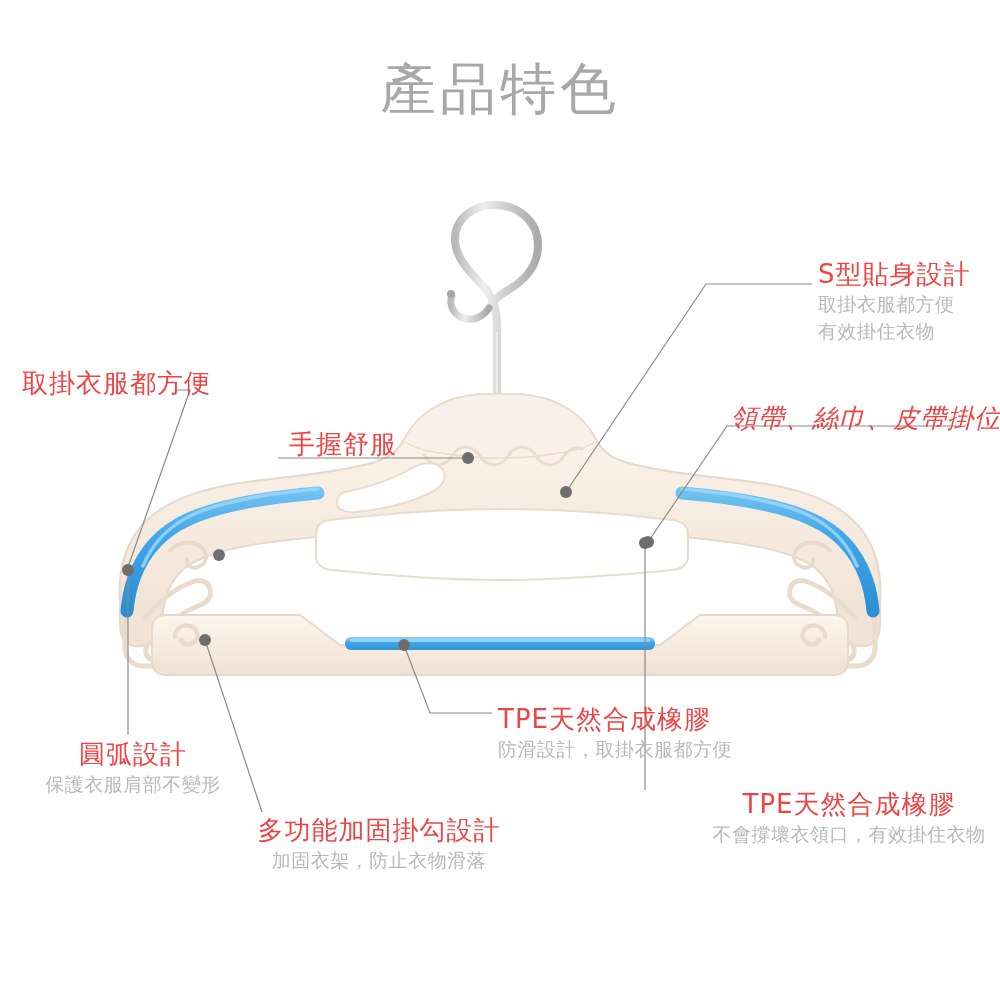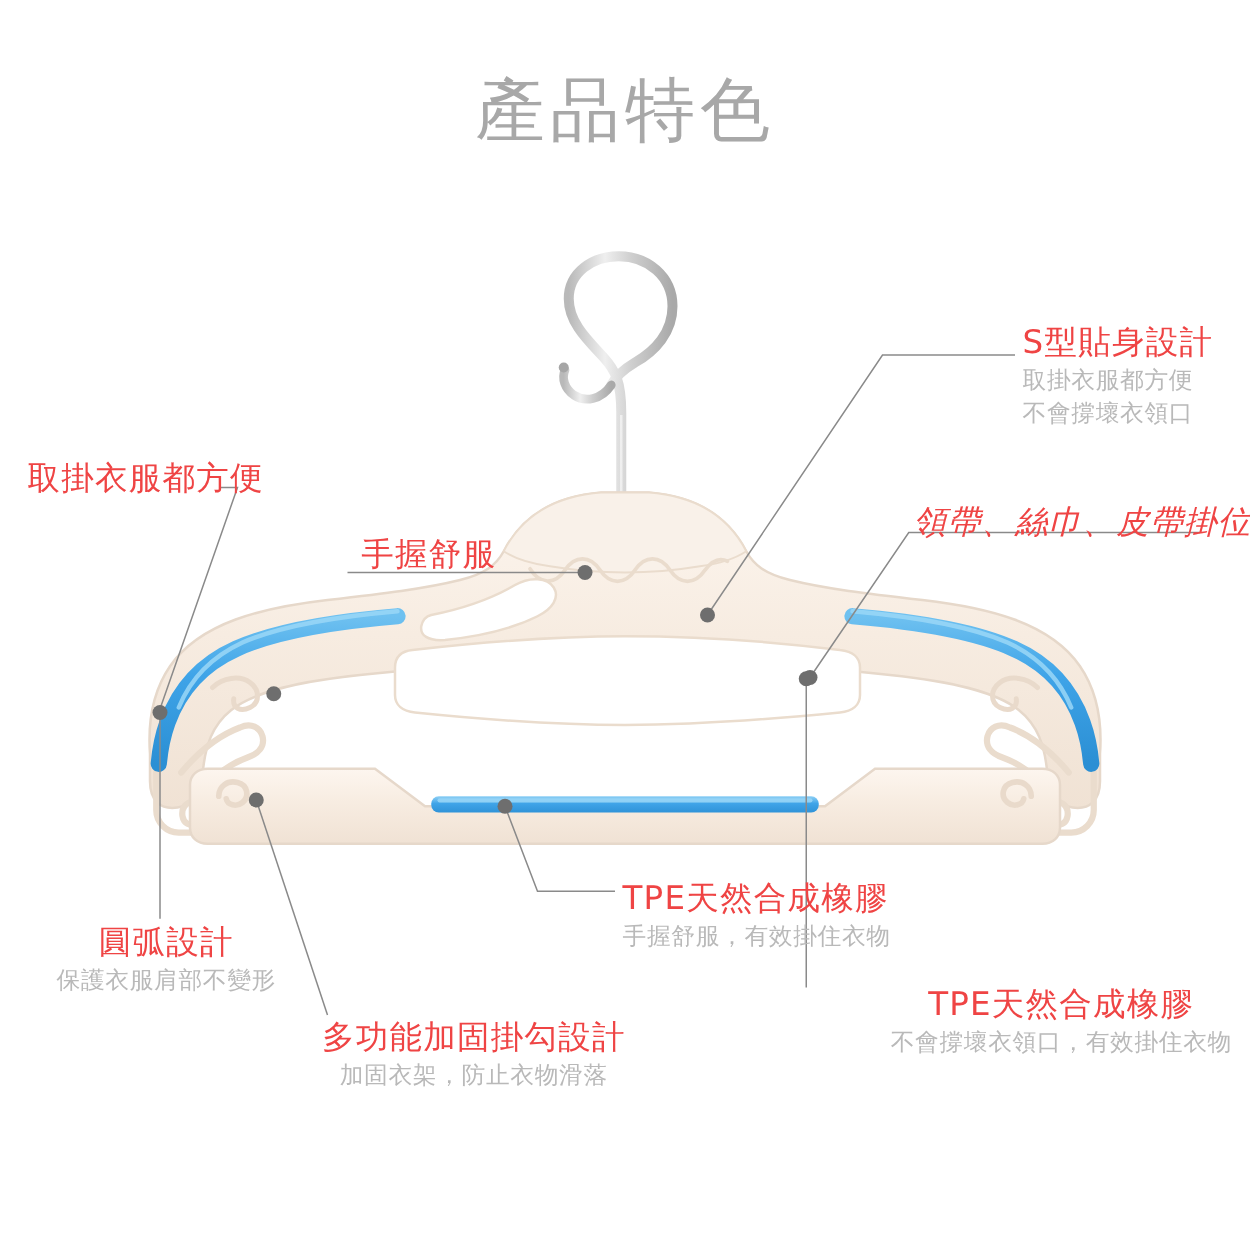--- a/index.html
+++ b/index.html
@@ -287,21 +287,21 @@
       <circle cx="128" cy="570" r="6"></circle>
       <circle cx="205" cy="640" r="6"></circle>
       <circle cx="404" cy="645" r="6"></circle>
       <circle cx="645" cy="543" r="6"></circle>
     </g>
   </svg>
 
   <div class="callout align-left" style="left:818px; top:258px;">
     <div class="c-title">S型貼身設計</div>
     <div class="c-sub">取掛衣服都方便</div>
-    <div class="c-sub">不會撐壞衣領口</div>
+    <div class="c-sub">有效掛住衣物</div>
   </div>
 
   <div class="callout align-left" style="left:731px; top:402px;font-style:italic;">
     <div class="c-title">領帶、絲巾、皮帶掛位</div>
   </div>
 
   <div class="callout align-left" style="left:22px; top:367px;">
     <div class="c-title">取掛衣服都方便</div>
   </div>
 
@@ -314,21 +314,21 @@
     <div class="c-sub">加固衣架，防止衣物滑落</div>
   </div>
 
   <div class="callout align-center" style="left:22px; top:738px; width:222px;">
     <div class="c-title">圓弧設計</div>
     <div class="c-sub">保護衣服肩部不變形</div>
   </div>
 
   <div class="callout align-left" style="left:498px; top:703px;">
     <div class="c-title">TPE天然合成橡膠</div>
-    <div class="c-sub">手握舒服，有效掛住衣物</div>
+    <div class="c-sub">防滑設計，取掛衣服都方便</div>
   </div>
 
   <div class="callout align-center" style="left:700px; top:788px; width:298px;">
     <div class="c-title">TPE天然合成橡膠</div>
     <div class="c-sub">不會撐壞衣領口，有效掛住衣物</div>
   </div>
 
 </div>
 
 </body></html>

